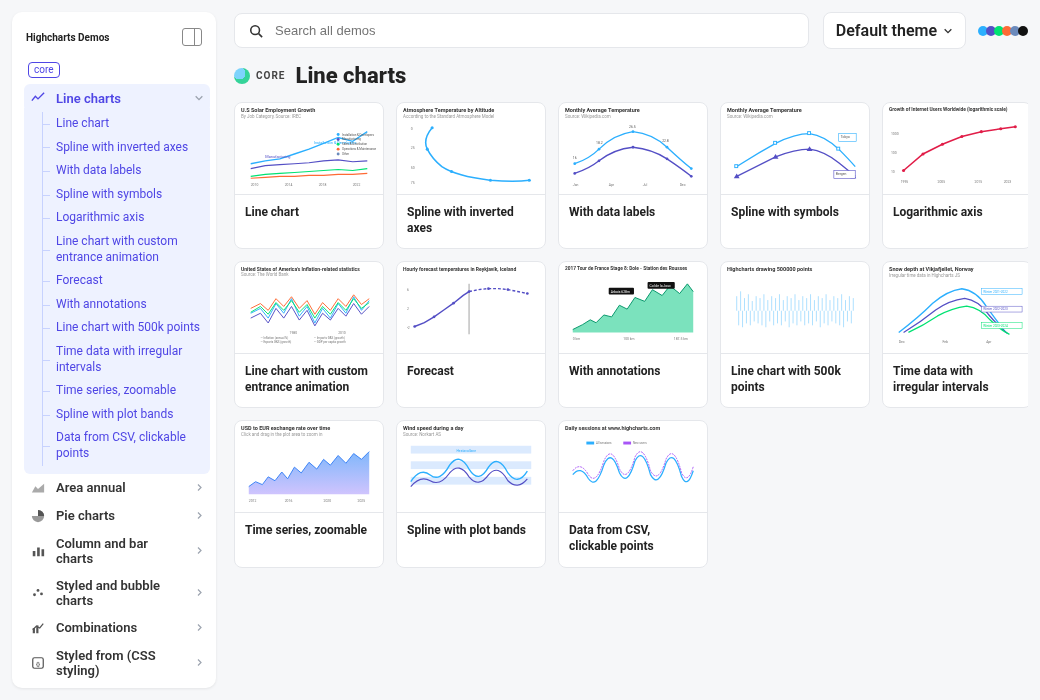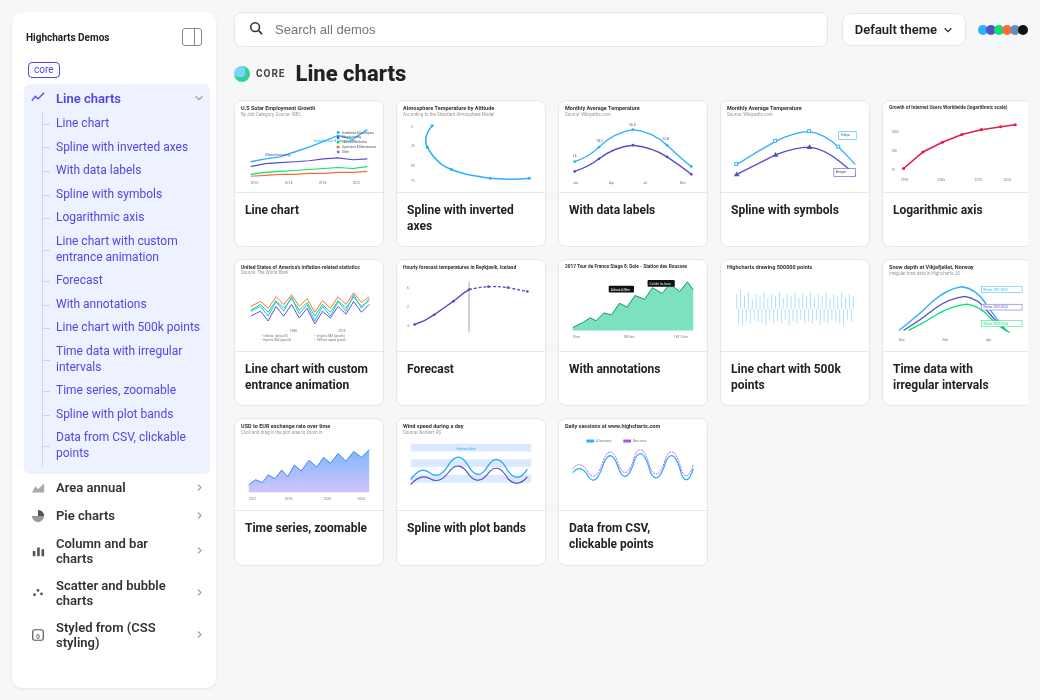--- a/index.html
+++ b/index.html
@@ -135,29 +135,29 @@
     gap:14px;
     align-items:center;
   }
   .search{
     flex:1;
     background:#fff;
     border:1px solid var(--border);
     border-radius:8px;
     padding:8px 14px;
     display:flex;
-    align-items:flex-start;
+    align-items:center;
     gap:10px;
   }
   .search input{
     border:0;outline:0;flex:1;font-size:13px;background:transparent;
   }
   .theme-select{
     background:#fff;border:1px solid var(--border);border-radius:8px;
-    padding:8px 12px;font-size:13px;font-weight:600;
+    padding:8px 12px;font-size:16px;font-weight:600;
     display:flex;align-items:center;gap:6px;cursor:pointer;
   }
   .palette{
     display:flex;gap:0;align-items:center;
   }
   .palette span{
     width:10px;height:10px;border-radius:50%;margin-left:-2px;cursor:pointer;
   }
 
   .page-heading{
@@ -292,21 +292,36 @@
         </span>
     </div>
     <div class="cat">
       <span class="cat-icon">
           <svg viewBox="0 0 16 16" width="14" height="14">
             <circle cx="4" cy="10" r="1.6" fill="currentColor"></circle>
             <circle cx="8" cy="5" r="1.6" fill="currentColor"></circle>
             <circle cx="12" cy="9" r="1.6" fill="currentColor"></circle>
           </svg>
         </span>
-      <span>Scatter and bubble charts</span>
+      <span>Styled and bubble charts</span>
+      <span class="chev">
+          <svg viewBox="0 0 12 12" width="9" height="9">
+            <polyline points="4,2 8,6 4,10" fill="none" stroke="currentColor" stroke-width="1.6"></polyline>
+          </svg>
+        </span>
+    </div>
+    <div class="cat">
+      <span class="cat-icon">
+          <svg viewBox="0 0 16 16" width="14" height="14">
+            <rect x="2" y="8" width="2.5" height="6" fill="currentColor"></rect>
+            <rect x="6" y="5" width="2.5" height="9" fill="currentColor"></rect>
+            <polyline points="2,10 6,6 10,8 14,3" fill="none" stroke="currentColor" stroke-width="1.4"></polyline>
+          </svg>
+        </span>
+      <span>Combinations</span>
       <span class="chev">
           <svg viewBox="0 0 12 12" width="9" height="9">
             <polyline points="4,2 8,6 4,10" fill="none" stroke="currentColor" stroke-width="1.6"></polyline>
           </svg>
         </span>
     </div>
     <div class="cat">
       <span class="cat-icon">
           <svg viewBox="0 0 16 16" width="14" height="14">
             <rect x="2" y="2" width="12" height="12" rx="2" fill="none" stroke="currentColor" stroke-width="1.4"></rect>

